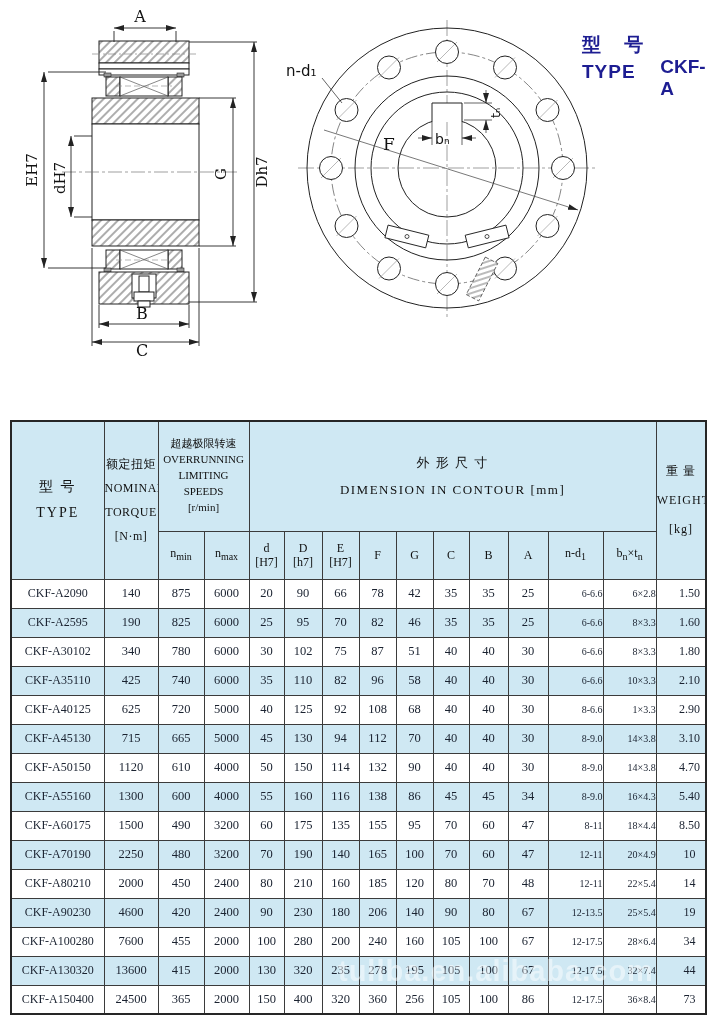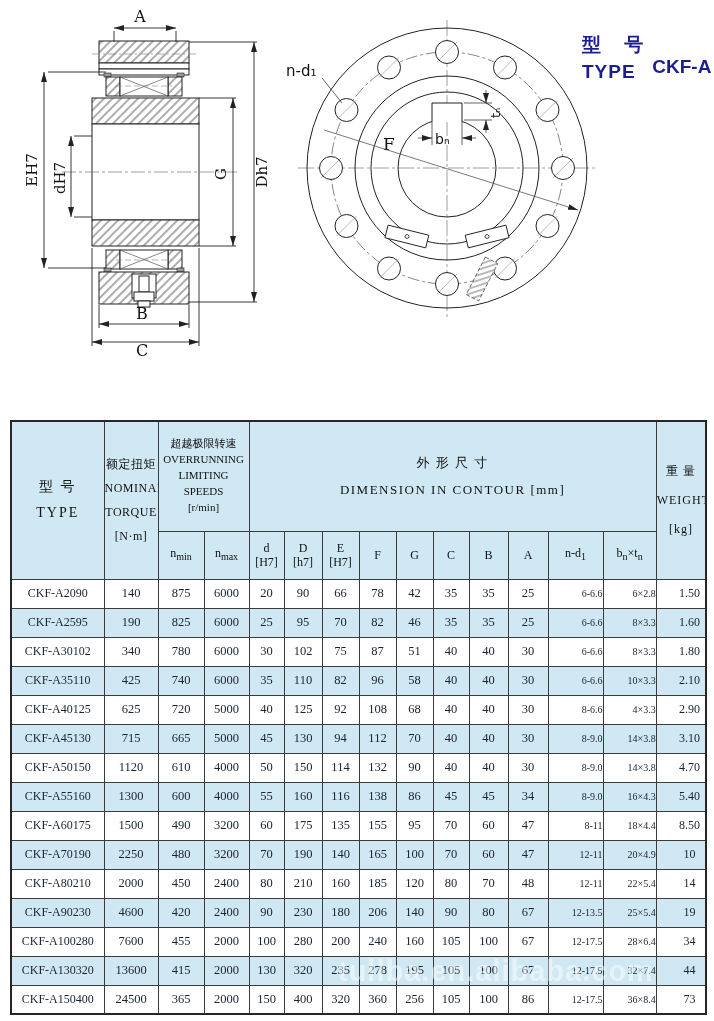--- a/index.html
+++ b/index.html
@@ -7,21 +7,21 @@
         font-family:"Liberation Serif","DejaVu Serif",serif;color:#1a2230;}
   
   .drw{position:absolute;}
   #drw-left{left:4px;top:2px;}
   #drw-right{left:278px;top:8px;}
   
   .type-plate{position:absolute;left:582px;top:32px;display:flex;
               font-family:"Liberation Sans","DejaVu Sans",sans-serif;color:#1d1d92;font-weight:bold;}
   .tp-cn{font-size:19px;letter-spacing:9px;white-space:nowrap;}
   .tp-en{font-size:19px;letter-spacing:1px;margin-top:3px;}
-  .tp-model{font-size:19px;margin:24px 0 0 0;}
+  .tp-model{font-size:19px;margin:24px 0 0 8px;}
   
   .tbl-wrap{position:absolute;left:10px;top:420px;}
   table{border-collapse:collapse;table-layout:fixed;width:695px;border:2px solid #262626;}
   th,td{border:1px solid #3b3b3b;text-align:center;vertical-align:middle;padding:0;overflow:hidden;}
   thead th{background:#cfe8f3;font-weight:normal;color:#111;}
   .th-type{font-size:14px;line-height:1.9;letter-spacing:2px;}
   .th-torque{font-size:12px;line-height:2.0;letter-spacing:0.5px;}
   .th-speeds{font-size:11px;line-height:1.45;}
   .th-dim{font-size:13px;line-height:2.1;letter-spacing:1.5px;}
   .th-weight{font-size:12px;line-height:2.4;letter-spacing:1px;}
@@ -333,21 +333,21 @@
             <td>5000</td>
             <td>40</td>
             <td>125</td>
             <td>92</td>
             <td>108</td>
             <td>68</td>
             <td>40</td>
             <td>40</td>
             <td>30</td>
             <td>8-6.6</td>
-            <td>4×3.3</td>
+            <td>1×3.3</td>
             <td>2.90</td>
           </tr>
           <tr class="alt">
             <td>CKF-A45130</td>
             <td>715</td>
             <td>665</td>
             <td>5000</td>
             <td>45</td>
             <td>130</td>
             <td>94</td>

